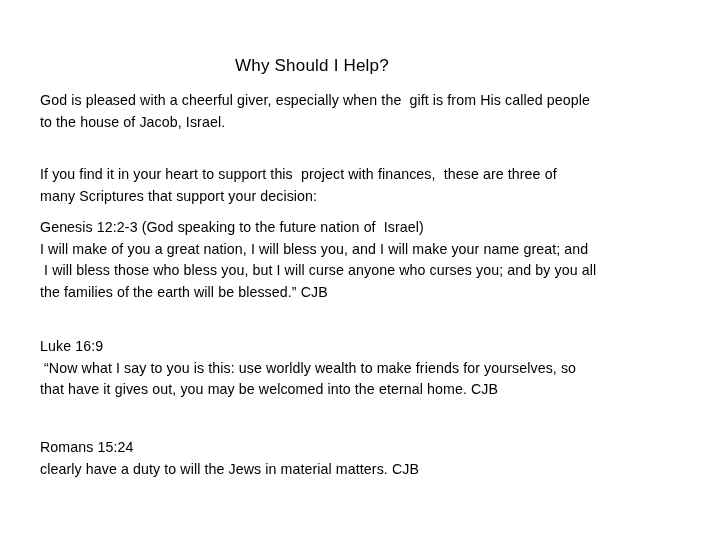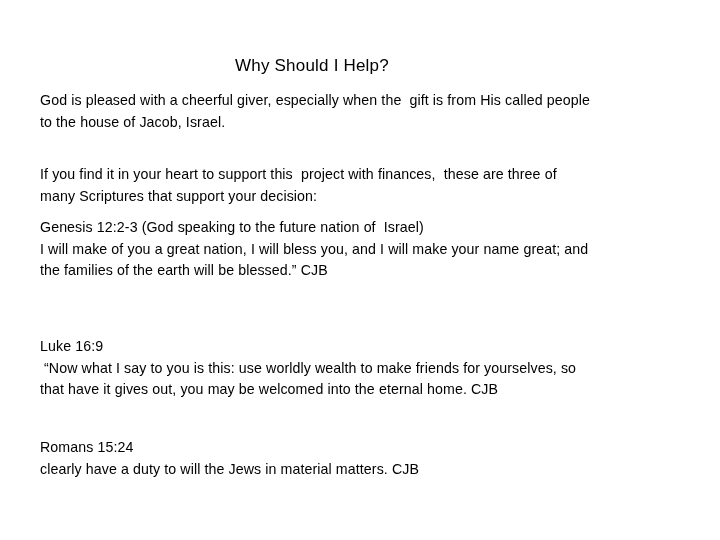--- a/index.html
+++ b/index.html
@@ -70,20 +70,21 @@
     <div class="para">
       <span class="line">If you find it in your heart to support this  project with finances,  these are three of</span>
       <span class="line">many Scriptures that support your decision:</span>
     </div>
   </div>
 
   <div class="body-block p3">
     <div class="para">
       <span class="line">Genesis 12:2-3 (God speaking to the future nation of  Israel)</span>
       <span class="line">I will make of you a great nation, I will bless you, and I will make your name great; and</span>
+      <span class="line"> I will bless those who bless you, but I will curse anyone who curses you; and by you all</span>
       <span class="line">the families of the earth will be blessed.” CJB</span>
     </div>
   </div>
 
   <div class="body-block p4">
     <div class="para">
       <span class="line">Luke 16:9</span>
       <span class="line"> “Now what I say to you is this: use worldly wealth to make friends for yourselves, so</span>
       <span class="line">that have it gives out, you may be welcomed into the eternal home. CJB</span>
     </div>

